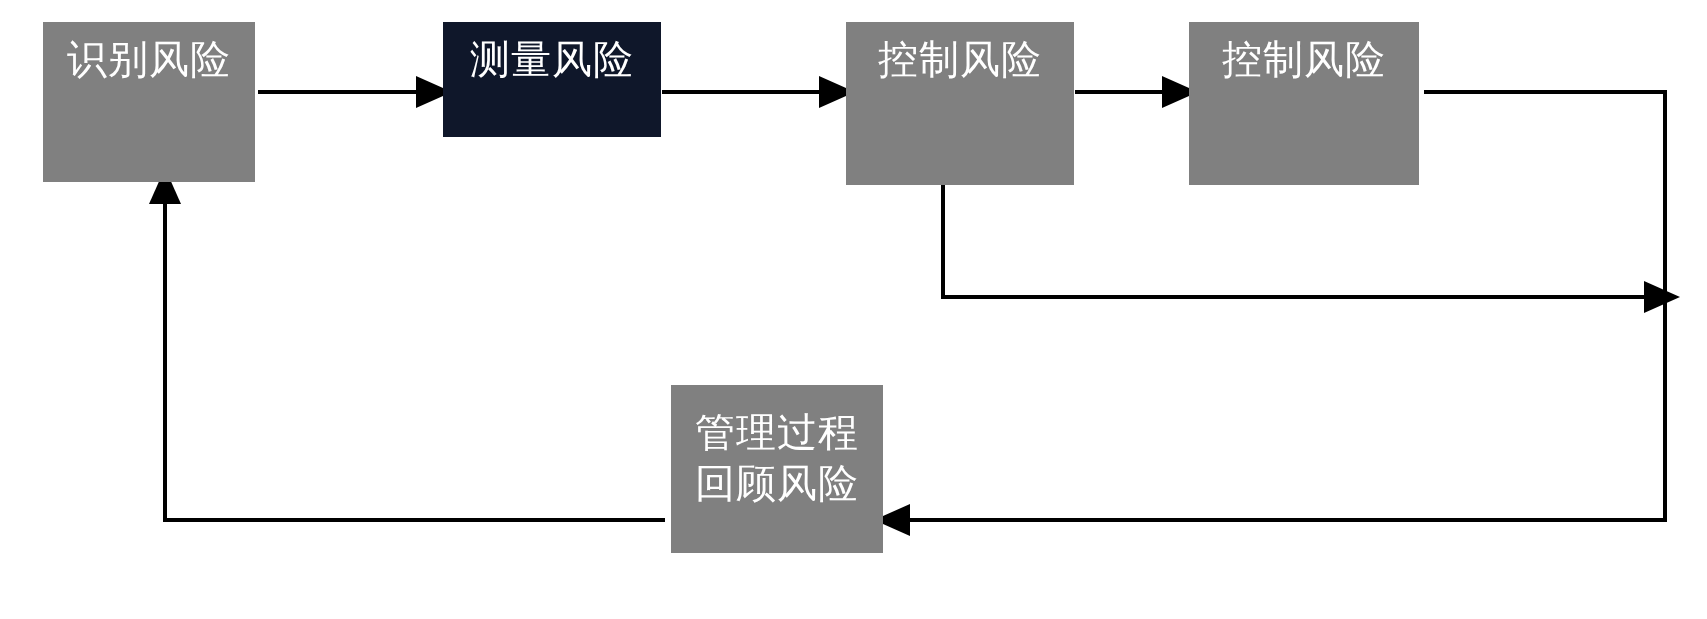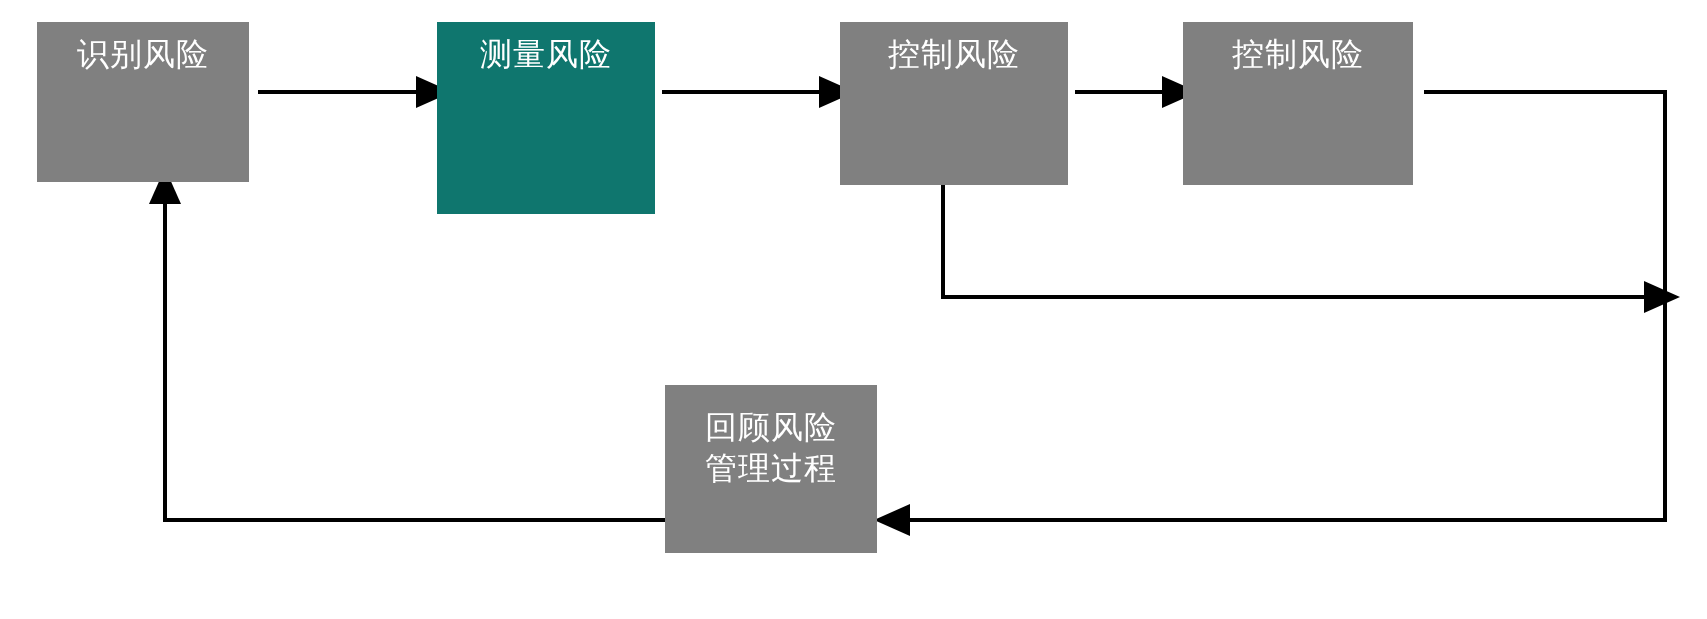--- a/index.html
+++ b/index.html
@@ -27,25 +27,26 @@
   }
   .node-box {
     position: absolute;
     box-sizing: border-box;
     display: flex;
     flex-direction: column;
     align-items: center;
     justify-content: flex-start;
     color: #ffffff;
     font-family: "Liberation Serif", "DejaVu Serif", serif;
-    font-size: 32px;
+    font-size: 40px;
     line-height: 1.28;
     letter-spacing: 1px;
     white-space: nowrap;
     user-select: none;
+    margin-left: 6px;
   }
   .node-box .node-line {
     display: block;
   }
   .box-process { padding-top: 12px; }
   .box-review  { padding-top: 22px; }
 </style>
 </head>
 <body>
 
@@ -65,28 +66,28 @@
         <path d="M 943,185 L 943,297 L 1648,297" marker-end="url(#arrow-end)"></path>
         <path d="M 1665,480 L 1665,520 L 906,520" marker-end="url(#arrow-end)"></path>
         <path d="M 665,520 L 165,520 L 165,200" marker-end="url(#arrow-end)"></path>
       </g>
   </svg>
 
   <div id="node-layer">
       <div class="node-box box-process" style="left: 37px; top: 22px; width: 212px; height: 160px; background: rgb(128, 128, 128); color: rgb(255, 255, 255);">
         <span class="node-line">识别风险</span>
       </div>
-      <div class="node-box box-process" style="left: 437px; top: 22px; width: 218px; height: 192px; background: #0f766e; color: rgb(255, 255, 255);">
+      <div class="node-box box-process" style="left: 437px; top: 22px; width: 218px; height: 115px; background: #0f172a; color: rgb(255, 255, 255);">
         <span class="node-line">测量风险</span>
       </div>
       <div class="node-box box-process" style="left: 840px; top: 22px; width: 228px; height: 163px; background: rgb(128, 128, 128); color: rgb(255, 255, 255); text-align: center;">
         <span class="node-line">控制风险</span>
       </div>
       <div class="node-box box-process" style="left: 1183px; top: 22px; width: 230px; height: 163px; background: rgb(128, 128, 128); color: rgb(255, 255, 255);">
         <span class="node-line">控制风险</span>
       </div>
       <div class="node-box box-review" style="left: 665px; top: 385px; width: 212px; height: 168px; background: rgb(128, 128, 128); color: rgb(255, 255, 255);">
+        <span class="node-line">管理过程</span>
         <span class="node-line">回顾风险</span>
-        <span class="node-line">管理过程</span>
       </div>
     </div>
 
 </div>
 
 </body></html>

